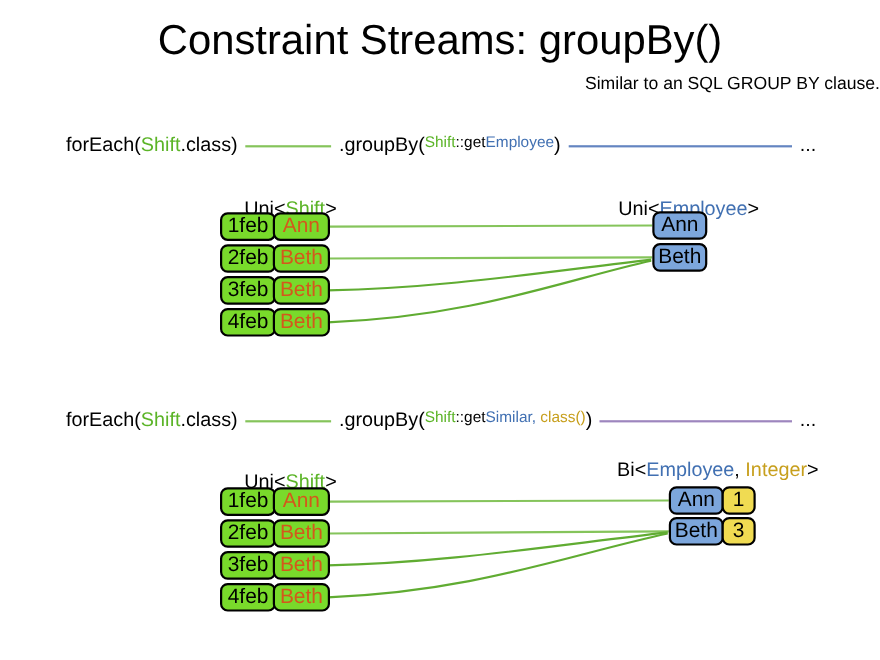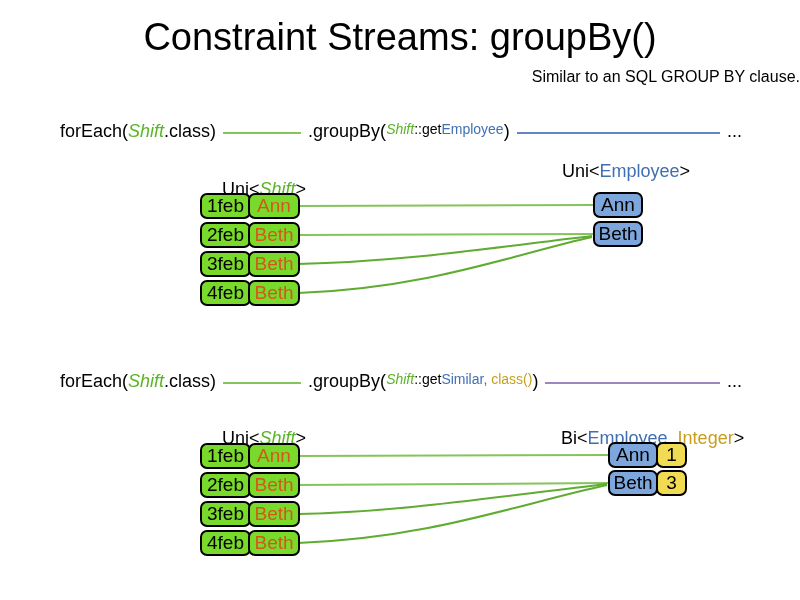--- a/index.html
+++ b/index.html
@@ -8,21 +8,21 @@
 
   .title{position:absolute;top:16px;left:0;width:800px;text-align:center;
          font-size:38px;line-height:42px;font-weight:400;margin:0;}
   .subtitle{position:absolute;top:68px;left:0;width:800px;text-align:right;
          font-size:16px;line-height:18px;margin:0;}
 
   
   .code-line{position:absolute;left:60px;width:682px;height:24px;
              display:flex;align-items:flex-start;font-size:18px;white-space:pre;}
   .code-line .sm{font-size:14px;}
-  .tx-green{color:var(--text-green);font-style:italic;}
+  .tx-green{color:var(--text-green);}
   .tx-blue{color:var(--text-blue);}
   .tx-gold{color:var(--text-gold);}
   .seg{align-self:center;height:0;border-top:2px solid;margin:0 7px;}
   .seg-green{width:78px;border-color:var(--line-green);}
   .seg-blue{flex:1;border-color:var(--line-blue);}
   .seg-purple{flex:1;border-color:var(--line-purple);}
 
   
   .stream-label{position:absolute;font-size:18px;line-height:22px;white-space:pre;}
 
@@ -81,21 +81,21 @@
     <span class="sm">::get</span>
     <span class="sm tx-blue">Employee</span>
     <span>)</span>
     <span class="seg seg-blue"></span>
     <span>...</span>
   </div>
 
   <div class="stream-label" style="top:156px;left:202px;">
     <span>Uni&lt;</span><span class="tx-green">Shift</span><span>&gt;</span>
   </div>
-  <div class="stream-label" style="top:138px;left:542px;">
+  <div class="stream-label" style="top:156px;left:542px;">
     <span>Uni&lt;</span><span class="tx-blue">Employee</span><span>&gt;</span>
   </div>
 
   <div class="shift-row" style="top:193px;">
     <span class="cell cell-date">1feb</span>
     <span class="cell cell-emp">Ann</span>
   </div>
   <div class="shift-row" style="top:222px;">
     <span class="cell cell-date">2feb</span>
     <span class="cell cell-emp">Beth</span>
@@ -123,21 +123,21 @@
     <span class="sm tx-blue">Similar,</span>
     <span class="sm tx-gold"> class()</span>
     <span>)</span>
     <span class="seg seg-purple"></span>
     <span>...</span>
   </div>
 
   <div class="stream-label" style="top:405px;left:202px;">
     <span>Uni&lt;</span><span class="tx-green">Shift</span><span>&gt;</span>
   </div>
-  <div class="stream-label" style="top:405px;left:541px;">
+  <div class="stream-label" style="top:394px;left:541px;">
     <span>Bi&lt;</span><span class="tx-blue">Employee</span><span>, </span><span class="tx-gold">Integer</span><span>&gt;</span>
   </div>
 
   <div class="shift-row" style="top:443px;">
     <span class="cell cell-date">1feb</span>
     <span class="cell cell-emp">Ann</span>
   </div>
   <div class="shift-row" style="top:472px;">
     <span class="cell cell-date">2feb</span>
     <span class="cell cell-emp">Beth</span>

